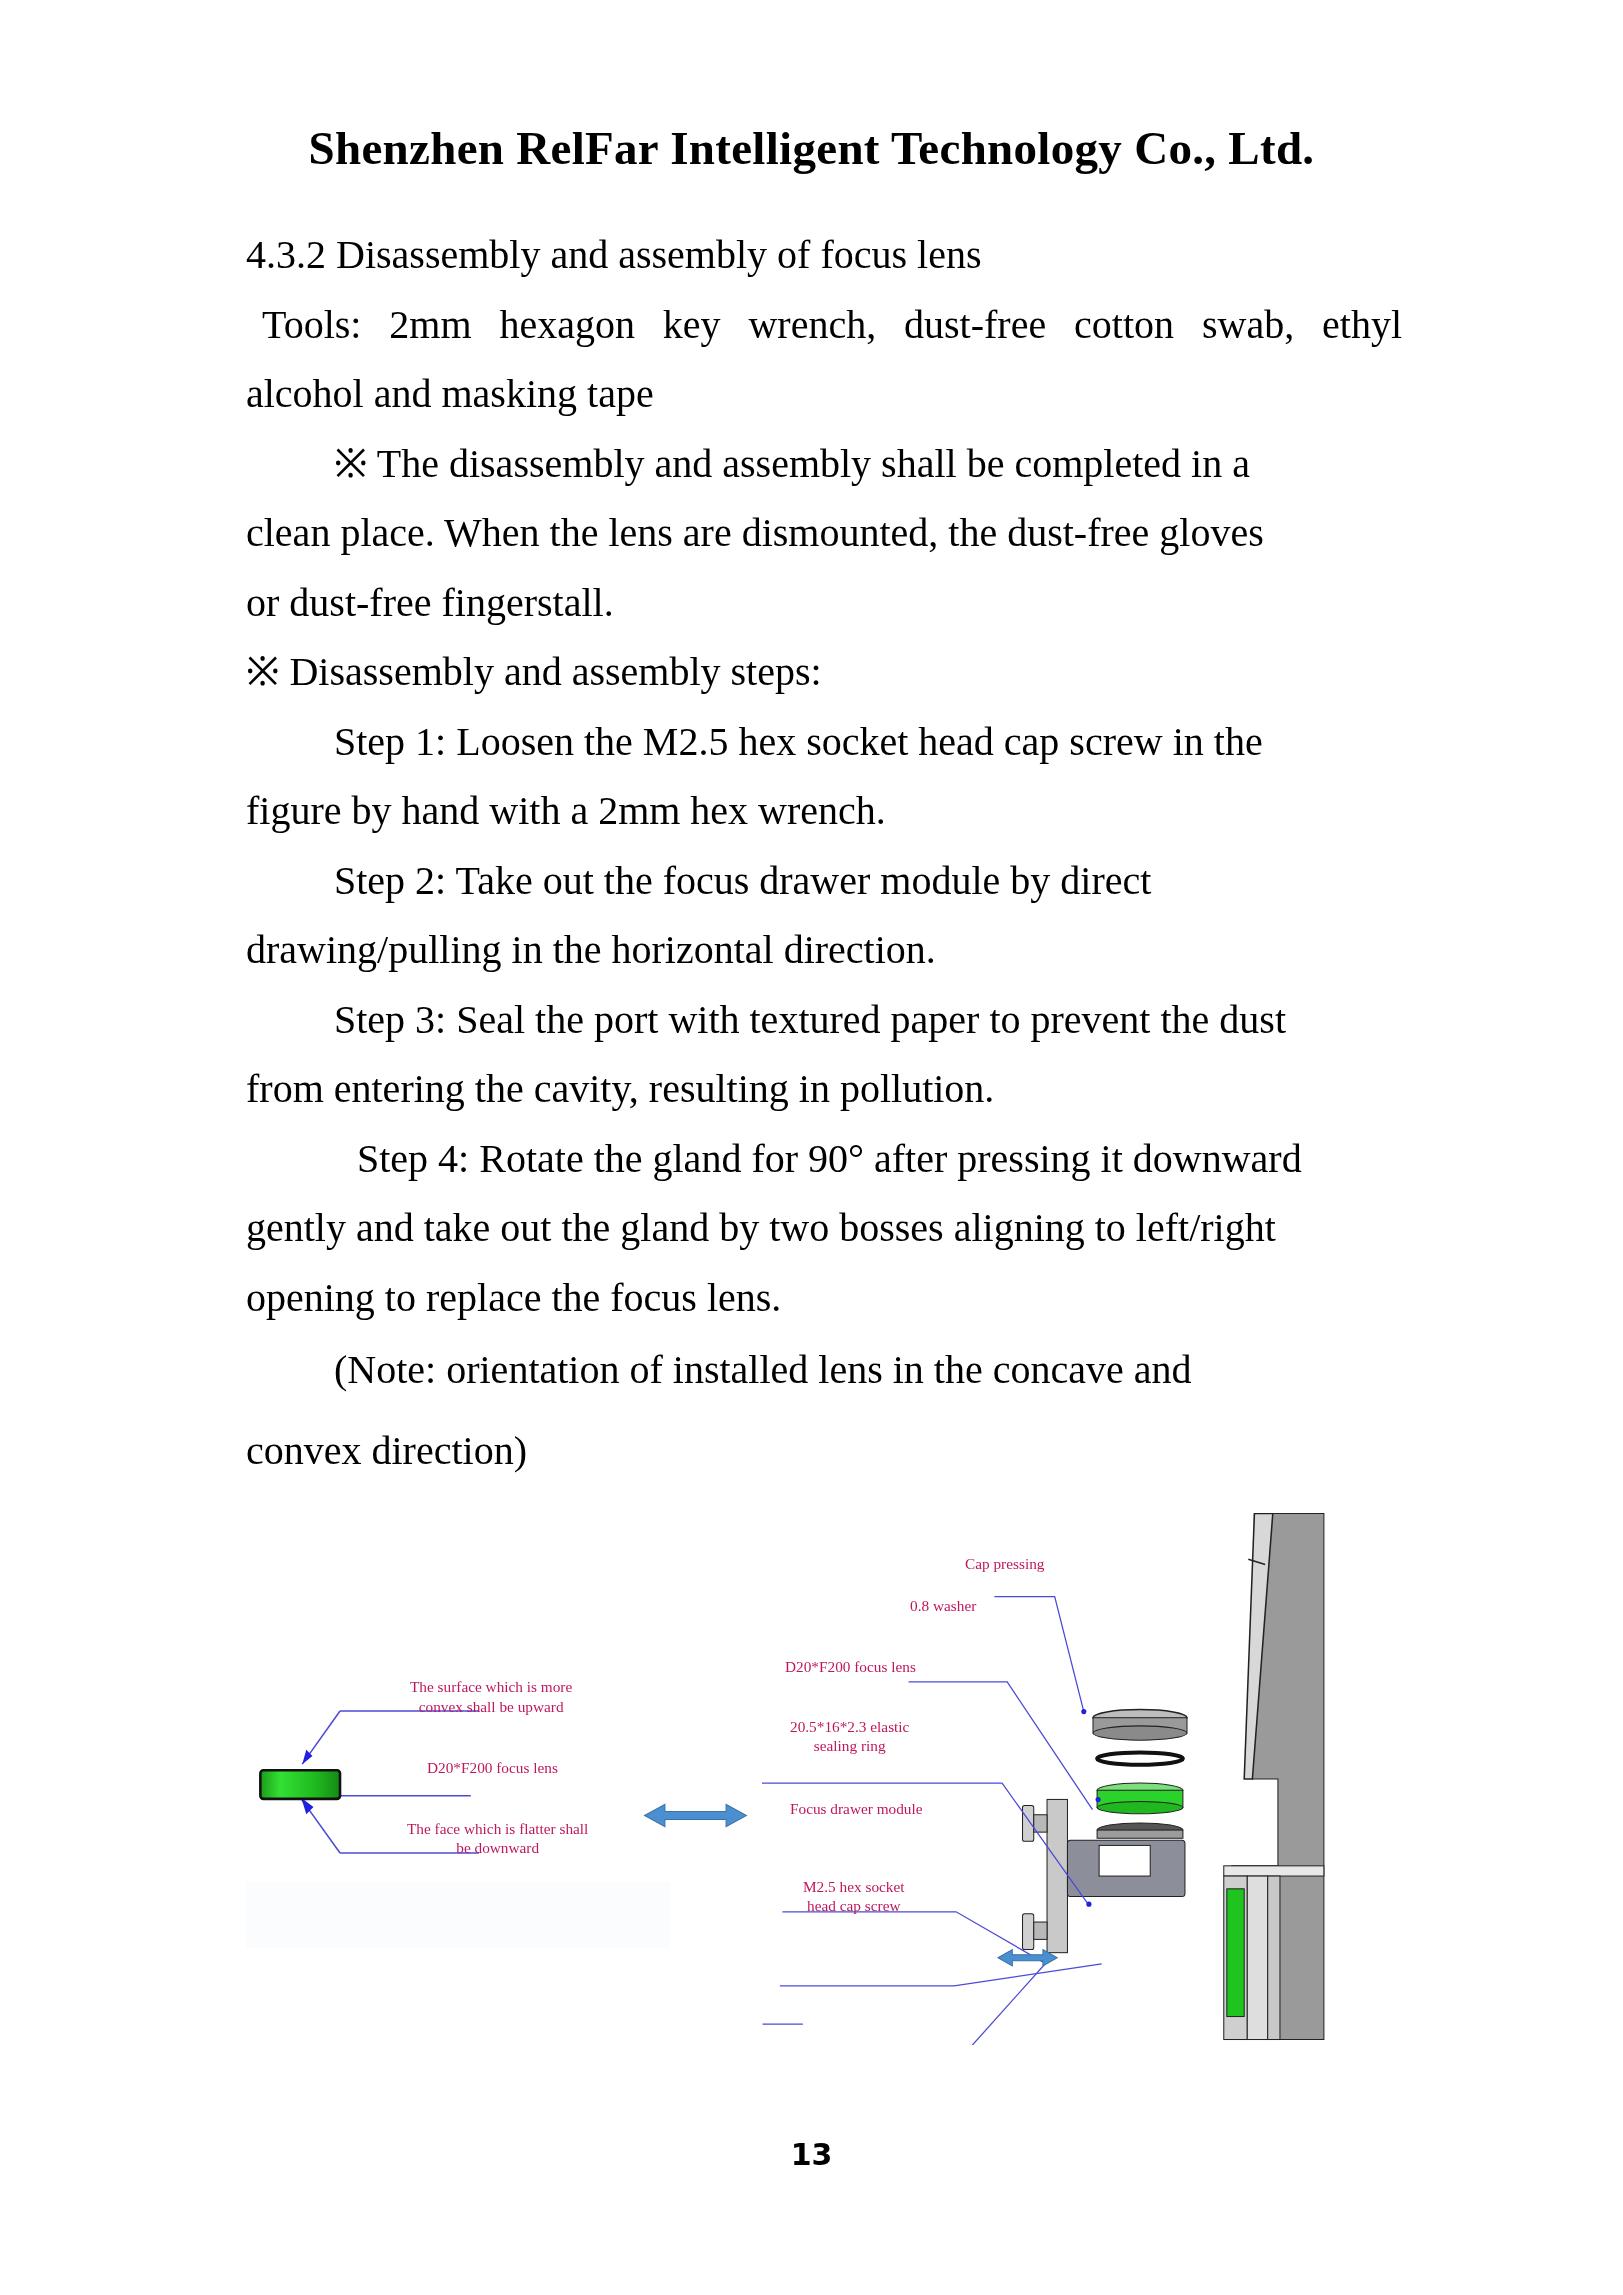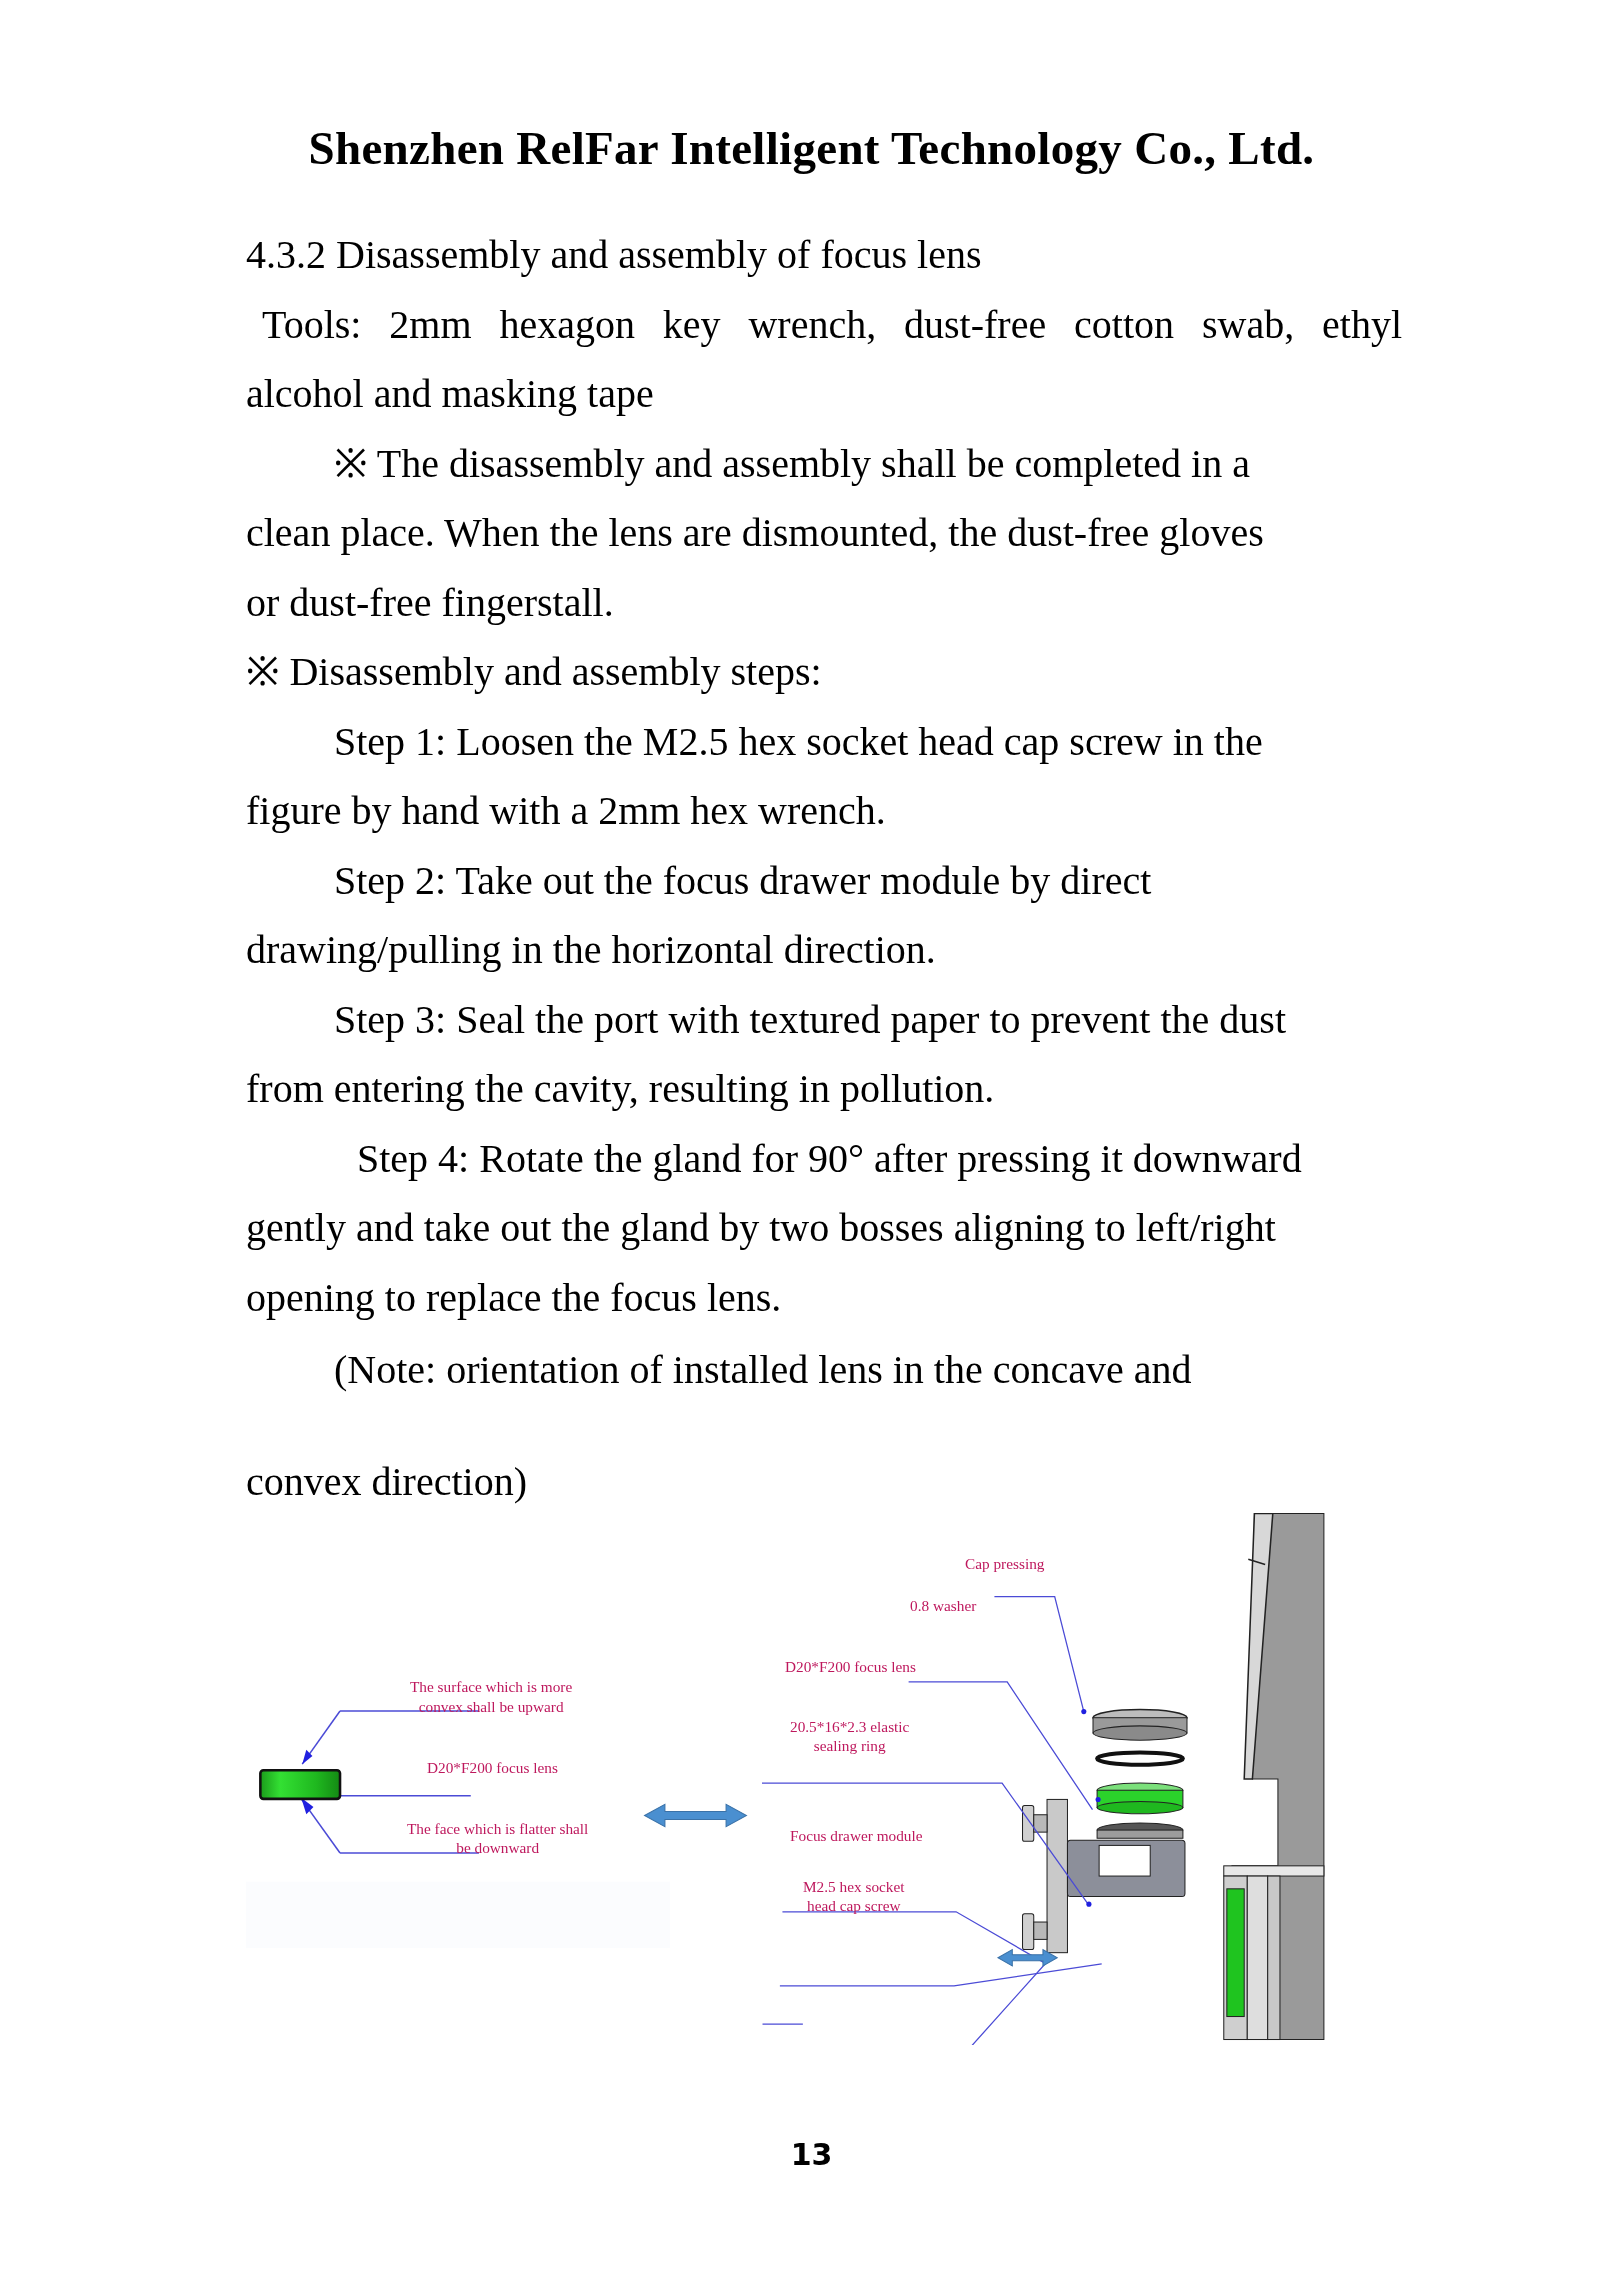--- a/index.html
+++ b/index.html
@@ -34,21 +34,21 @@
   <div class="line" style="top:695px;">drawing/pulling in the horizontal direction.</div>
 
   <div class="line indent" style="top:765px;">Step 3: Seal the port with textured paper to prevent the dust</div>
   <div class="line" style="top:834px;">from entering the cavity, resulting in pollution.</div>
 
   <div class="line indent" style="top:904px;margin-left:23px;">Step 4: Rotate the gland for 90° after pressing it downward</div>
   <div class="line" style="top:973px;">gently and take out the gland by two bosses aligning to left/right</div>
   <div class="line" style="top:1043px;">opening to replace the focus lens.</div>
 
   <div class="line indent" style="top:1115px;">(Note: orientation of installed lens in the concave and</div>
-  <div class="line" style="top:1227px;">convex direction)</div>
+  <div class="line" style="top:1196px;">convex direction)</div>
 </div>
 
 <div class="figure" style="left:246px; top:1662px; width:424px; height:286px; background:#fbfcfe;">
   <svg width="424" height="286" viewBox="0 0 830 560">
     <rect x="0" y="0" width="830" height="430" fill="#ffffff"></rect>
 
     <polyline points="184,96 340,96 456,96" fill="none" stroke="#4b4bd6" stroke-width="3"></polyline>
     <line x1="184" y1="96" x2="110" y2="200" stroke="#4b4bd6" stroke-width="3"></line>
     <polygon points="110,200 118,172 130,184" fill="#2020e0"></polygon>
     <line x1="185" y1="262" x2="440" y2="262" stroke="#4b4bd6" stroke-width="3"></line>
@@ -132,21 +132,21 @@
       <polygon points="462,870 490,854 490,864 550,864 550,854 578,870 550,886 550,876 490,876 490,886" fill="#4a8fd0" stroke="#3b72a8" stroke-width="2" transform="translate(0,0)"></polygon>
     </g>
   </svg>
   <div class="callout" style="left:203px; top:41px;">Cap pressing</div>
   <div class="callout" style="left:148px; top:83px;">0.8 washer</div>
   <div class="callout" style="left:23px; top:144px;">D20*F200 focus lens</div>
   <div class="callout" style="left:28px; top:204px;">
     <div>20.5*16*2.3 elastic</div>
     <div>sealing ring</div>
   </div>
-  <div class="callout" style="left:28px; top:286px;margin-top:27px;">Focus drawer module</div>
+  <div class="callout" style="left:28px; top:286px;">Focus drawer module</div>
   <div class="callout" style="left:41px; top:364px;">
     <div>M2.5 hex socket</div>
     <div>head cap screw</div>
   </div>
 </div>
 
 <div class="page-number">13</div>
 
 
 </body></html>

